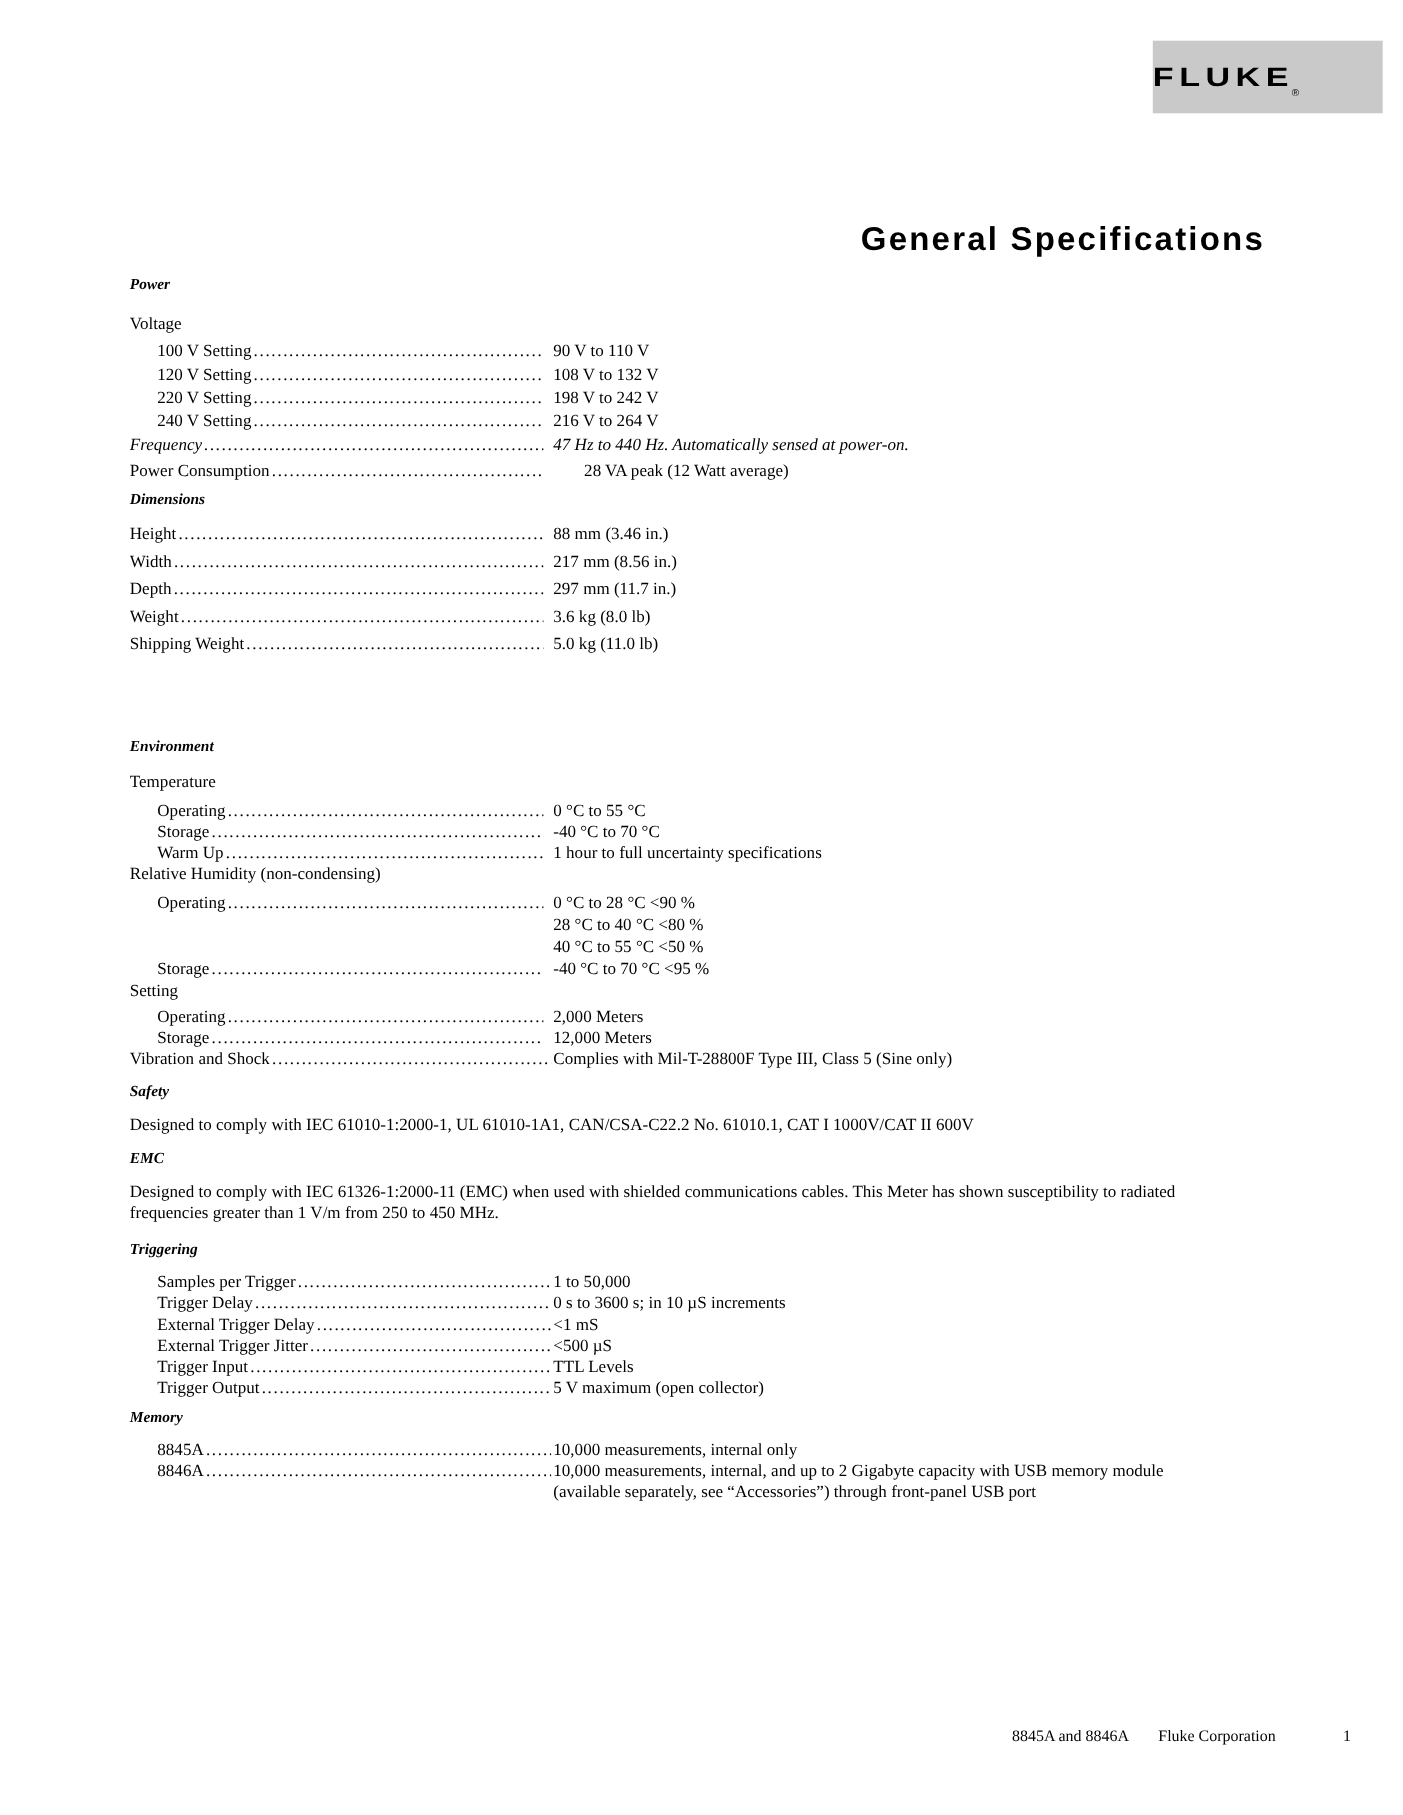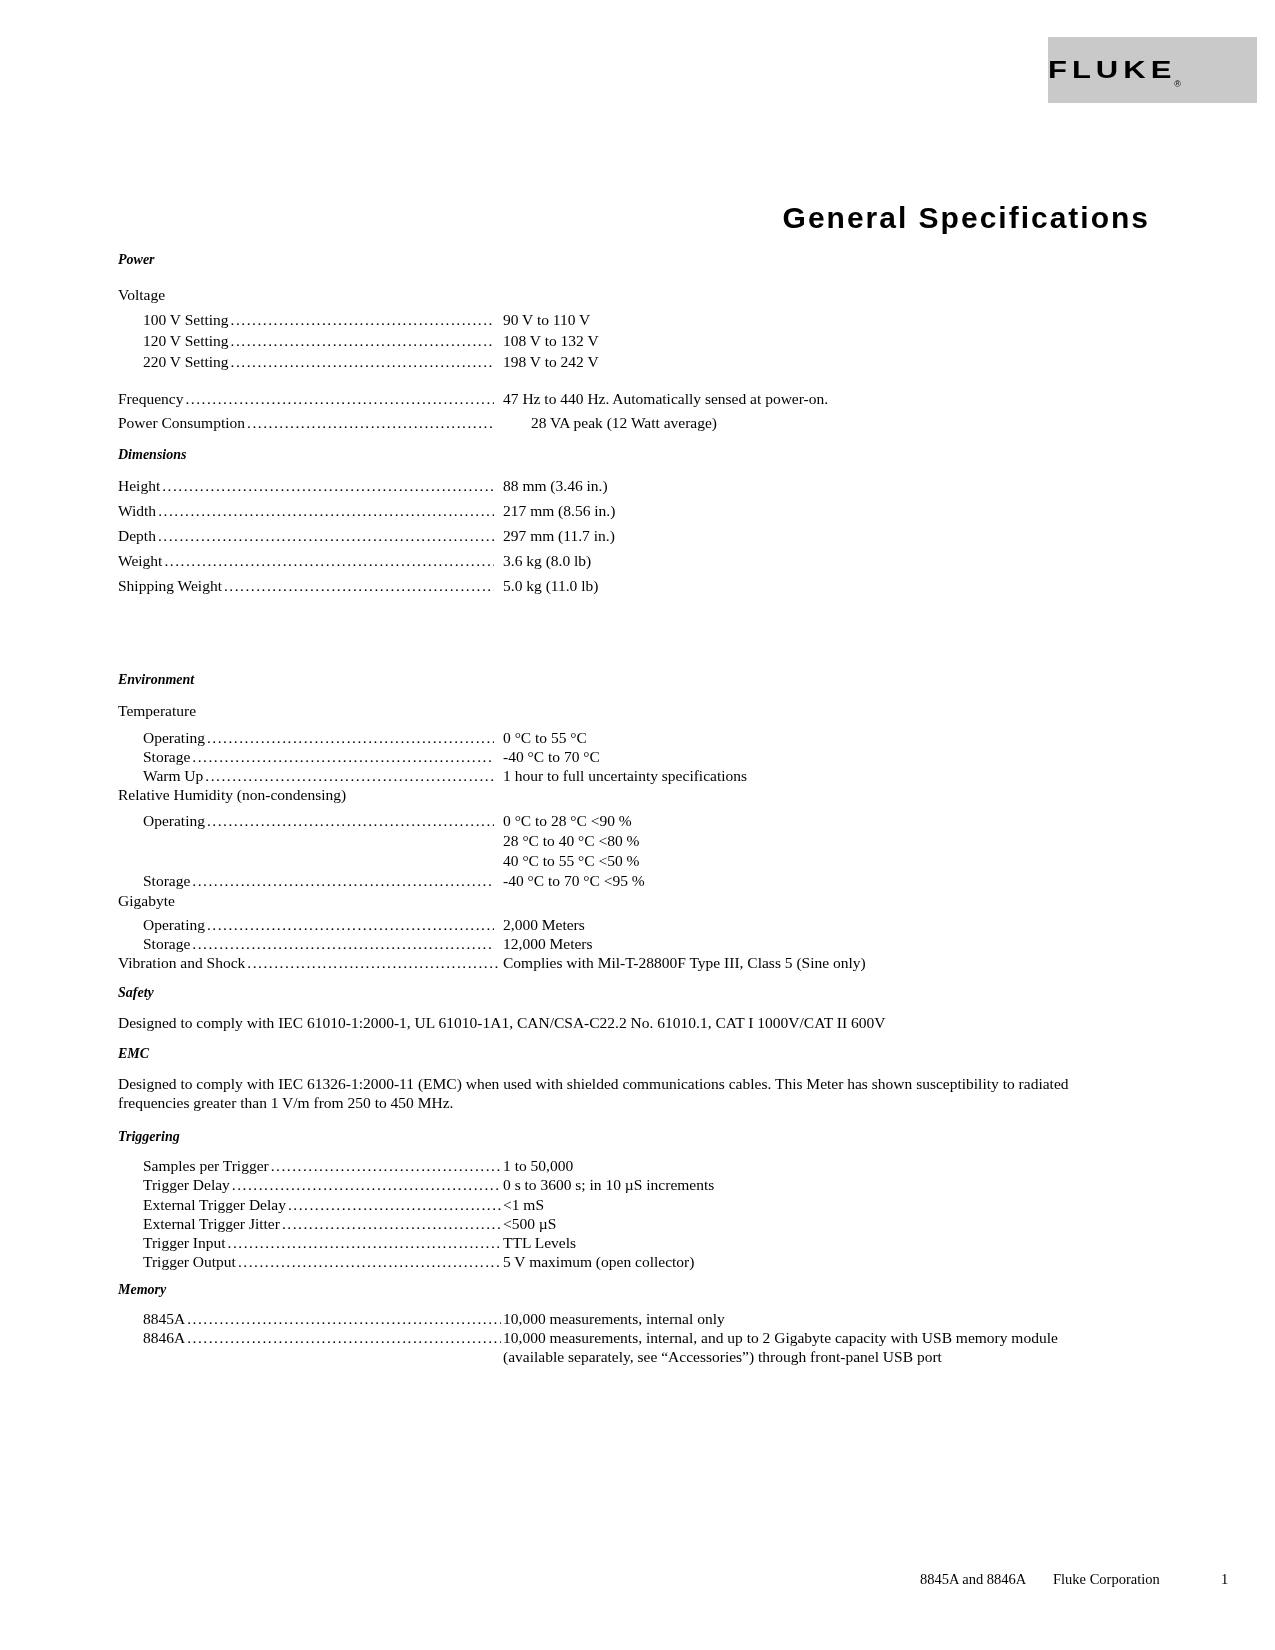--- a/index.html
+++ b/index.html
@@ -35,21 +35,21 @@
   .dots::after { content:"........................................................................................................................"; }
   .spec-value { white-space:nowrap; }
   .cont { padding-left:385px; font-size:15.5px; line-height:20px; white-space:nowrap; }
 
   .grp-label { font-size:15.5px; line-height:19px; }
 
   
   .power .grp-label { margin-top:13px; }
   .power .vrows { margin-top:5px; }
   .power .vrows .spec { line-height:21px; }
-  .power .freq { margin-top:16px; line-height:21px; }
+  .power .freq { margin-top:1px; line-height:21px;font-style:italic; }
   .power .cons { margin-top:3px; line-height:21px;gap:28px; }
 
   .dimensions .rows { margin-top:9px; }
   .dimensions .spec { line-height:20px; margin-bottom:5px; }
 
   .display-sec .body-text { margin-top:7px; }
 
   .environment .temp-label { margin-top:9px; }
   .environment .temp-rows { margin-top:8px; }
   .environment .hum-rows { margin-top:7px; }
@@ -103,20 +103,27 @@
           </span>
         <span class="spec-value">108 V to 132 V</span>
       </div>
       <div class="spec ind">
         <span class="lead">
             <span class="spec-label">220 V Setting</span>
             <span class="dots"></span>
           </span>
         <span class="spec-value">198 V to 242 V</span>
       </div>
+      <div class="spec ind">
+        <span class="lead">
+            <span class="spec-label">240 V Setting</span>
+            <span class="dots"></span>
+          </span>
+        <span class="spec-value">216 V to 264 V</span>
+      </div>
     </div>
     <div class="spec freq">
       <span class="lead">
           <span class="spec-label">Frequency</span>
           <span class="dots"></span>
         </span>
       <span class="spec-value">47 Hz to 440 Hz. Automatically sensed at power-on.</span>
     </div>
     <div class="spec cons">
       <span class="lead">
@@ -207,21 +214,21 @@
       <div class="cont">28 °C to 40 °C &lt;80 %</div>
       <div class="cont">40 °C to 55 °C &lt;50 %</div>
       <div class="spec ind">
         <span class="lead">
             <span class="spec-label">Storage</span>
             <span class="dots"></span>
           </span>
         <span class="spec-value">-40 °C to 70 °C &lt;95 %</span>
       </div>
     </div>
-    <div class="grp-label">Gigabyte</div>
+    <div class="grp-label">Setting</div>
     <div class="alt-rows">
       <div class="spec ind">
         <span class="lead">
             <span class="spec-label">Operating</span>
             <span class="dots"></span>
           </span>
         <span class="spec-value">2,000 Meters</span>
       </div>
       <div class="spec ind">
         <span class="lead">

